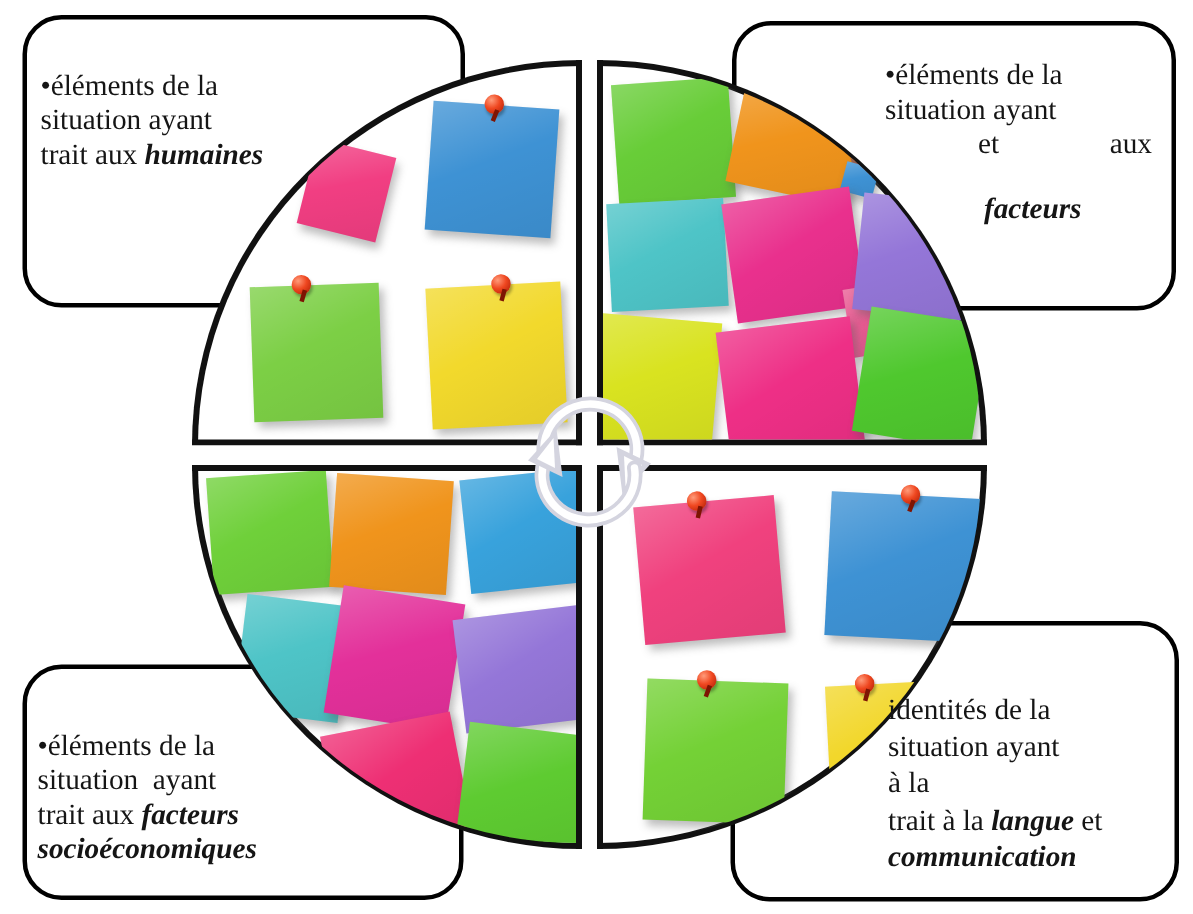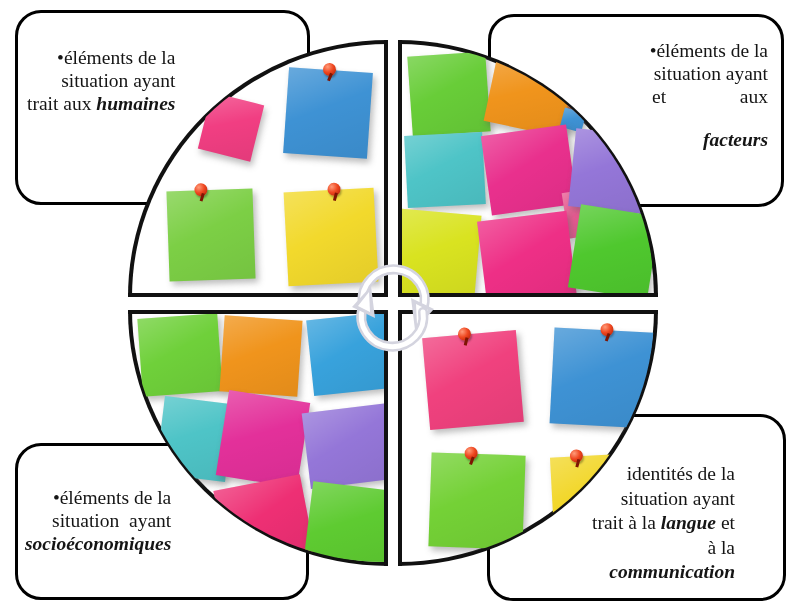--- a/index.html
+++ b/index.html
@@ -7,21 +7,21 @@
          font-family:"Liberation Serif",serif;color:#151515;}
 
   
   .callout{position:absolute;background:#fff;border:3px solid #000;border-radius:26px;z-index:1;}
   #box-tl{left:15px;top:10px;width:289px;height:189px;}
   #box-tr{left:488px;top:14px;width:290px;height:187px;}
   #box-bl{left:15px;top:443px;width:288px;height:151px;}
   #box-br{left:487px;top:414px;width:293px;height:181px;}
 
   
-  .callout-text{position:absolute;z-index:6;font-size:19.5px;line-height:23px;text-align:right;}
+  .callout-text{position:absolute;z-index:6;font-size:19.5px;line-height:23px;}
   #text-tl{left:27px;top:46px;}
   #text-tr{left:590px;top:39px;}
   #text-bl{left:25px;top:486px;}
   #text-br{left:592px;top:462px;line-height:24.5px;}
   .tline{white-space:pre;}
   .tline .em{font-weight:bold;font-style:italic;}
   .tline.spread{display:flex;justify-content:space-between;width:178px;
                 padding-left:62px;box-sizing:border-box;white-space:normal;}
   .tline.indent{padding-left:66px;}
   .tline.gap{height:20px;}
@@ -156,22 +156,23 @@
       <div class="tline spread">
         <span>et</span>
         <span>aux</span>
       </div>
       <div class="tline gap"></div>
       <div class="tline indent"><span class="em">facteurs</span></div>
     </div>
   <div class="callout-text" id="text-bl">
       <div class="tline"><span>•éléments de la</span></div>
       <div class="tline"><span>situation  ayant</span></div>
+      <div class="tline"><span>trait aux </span><span class="em">facteurs</span></div>
       <div class="tline"><span class="em">socioéconomiques</span></div>
     </div>
   <div class="callout-text" id="text-br">
       <div class="tline"><span>identités de la</span></div>
       <div class="tline"><span>situation ayant</span></div>
+      <div class="tline"><span>à la</span></div>
       <div class="tline"><span>trait à la </span><span class="em">langue</span><span> et</span></div>
-      <div class="tline"><span>à la</span></div>
       <div class="tline"><span class="em">communication</span></div>
     </div>
 </div>
 
 </body></html>

